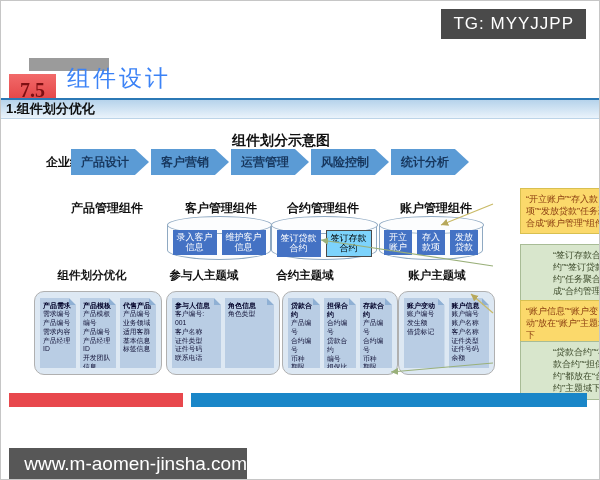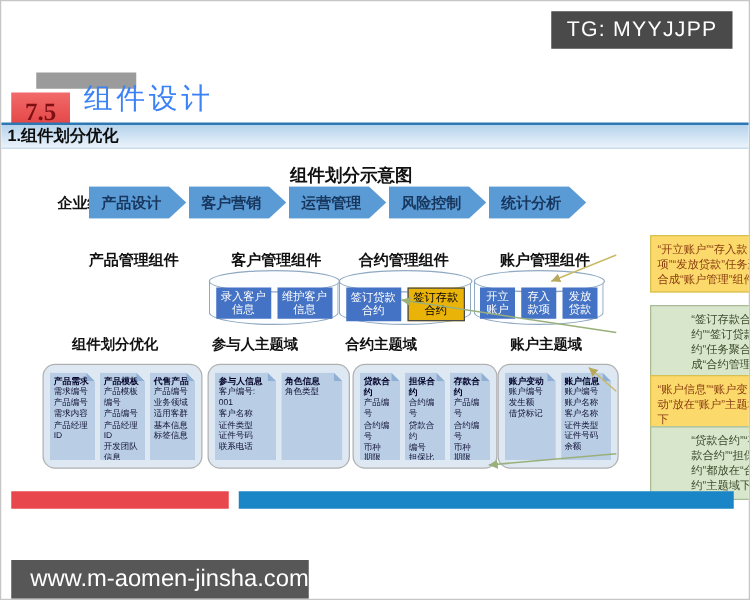--- a/index.html
+++ b/index.html
@@ -31,21 +31,21 @@
   
   .comp-title{position:absolute;top:199px;width:110px;text-align:center;font-weight:bold;font-size:12px;color:#111;}
   .cyl{position:absolute;top:224px;height:34px;background:#fcfdfe;
        border-left:1.5px solid #8fa9c2;border-right:1.5px solid #8fa9c2;border-bottom:1.5px solid #8fa9c2;
        border-radius:0 0 50% 50%/0 0 10px 10px;}
   .cyl::before{content:"";position:absolute;left:-1.5px;right:-1.5px;top:-9px;height:16px;
        border:1.5px solid #8fa9c2;border-radius:50%;background:#fcfdfe;}
   .cyl-tasks{position:absolute;left:0;right:0;top:5px;display:flex;justify-content:center;gap:5px;}
   .task{background:#4472c4;color:#fff;font-size:9px;line-height:1.15;min-height:22px;
         padding:2px 3px;display:flex;align-items:center;justify-content:center;text-align:center;box-sizing:border-box;}
-  .task.outline{background:#eab308;color:#000;border:1px solid #4a4a4a;}
+  .task.outline{background:#7dd3fc;color:#000;border:1px solid #4a4a4a;}
   
   .domain-title{position:absolute;top:267px;width:130px;text-align:center;font-weight:bold;font-size:11.5px;color:#111;}
   .domain{position:absolute;top:290px;height:84px;background:#dde8f3;border:1px solid #b0b0b0;
           border-radius:10px;display:flex;gap:4px;padding:6px 5px;box-sizing:border-box;}
   .card{flex:1;background:#b9cde4;position:relative;padding:3px 2px 2px 3px;box-sizing:border-box;
         clip-path:polygon(0 0,calc(100% - 7px) 0,100% 7px,100% 100%,0 100%);
         font-size:6.8px;line-height:1.3;color:#101035;overflow:hidden;}
   .card .fold{position:absolute;top:0;right:0;width:7px;height:7px;background:#8fb0d4;
         clip-path:polygon(0 0,100% 100%,0 100%);}
   .card b{display:block;font-size:7px;color:#000028;}

